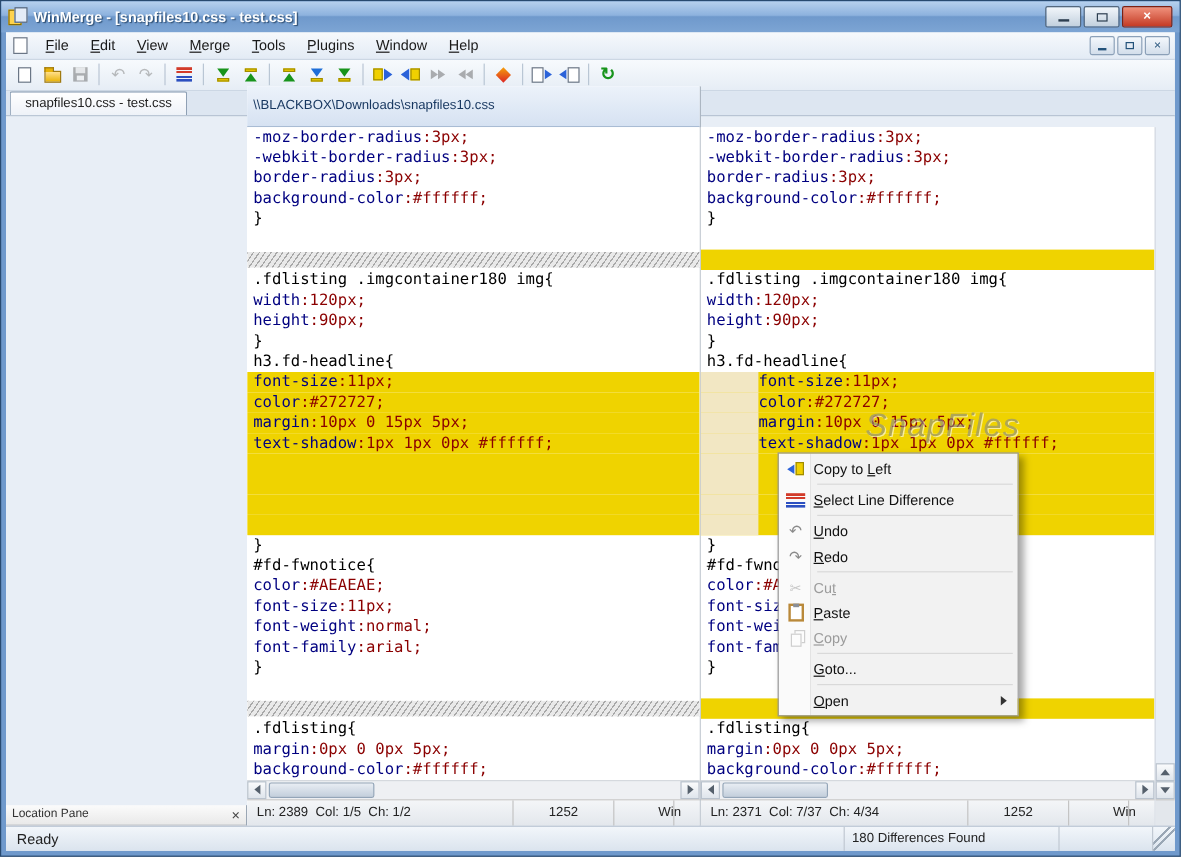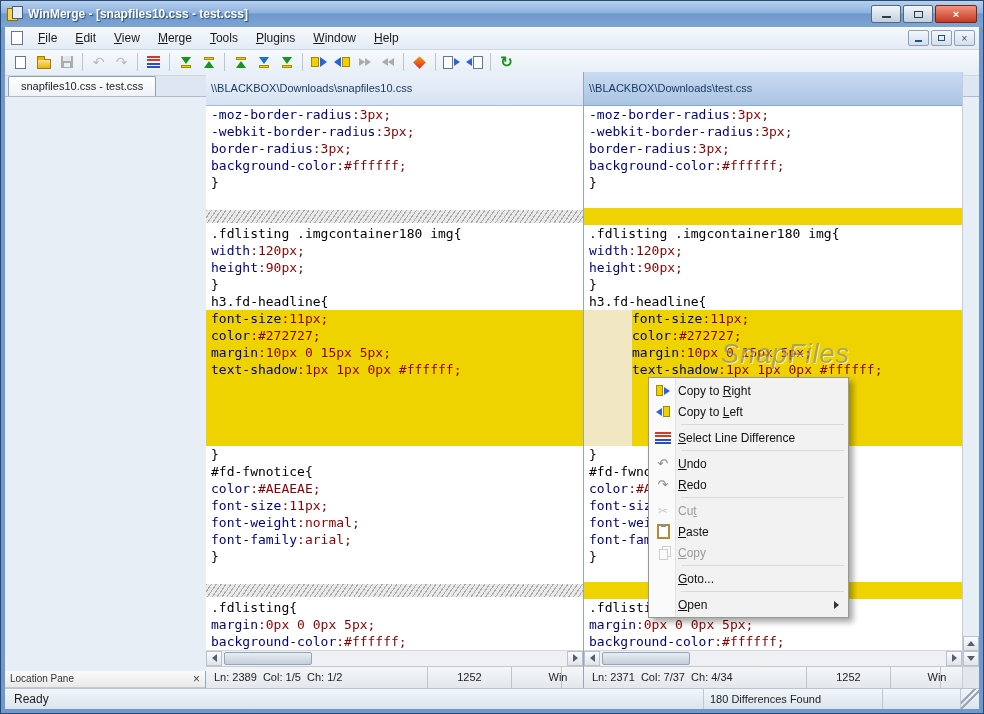--- a/index.html
+++ b/index.html
@@ -516,21 +516,20 @@
         </div>
         <div class="pane-status">
           <div class="ps-main">Ln: 2389  Col: 1/5  Ch: 1/2</div>
           <div class="ps-cell">1252</div>
           <div class="ps-cell2">Win</div>
           <div class="ps-pad"></div>
         </div>
       </div>
 
       <div class="pane rightp">
-        <div class="pane-header">\\BLACKBOX\Downloads\test.css</div>
         <div class="code">
             <div class="cl"><span class="seg-p">-moz-border-radius</span><span class="seg-v">:3px;</span></div>
             <div class="cl"><span class="seg-p">-webkit-border-radius</span><span class="seg-v">:3px;</span></div>
             <div class="cl"><span class="seg-p">border-radius</span><span class="seg-v">:3px;</span></div>
             <div class="cl"><span class="seg-p">background-color</span><span class="seg-v">:#ffffff;</span></div>
             <div class="cl"><span class="seg-t">}</span></div>
             <div class="cl"></div>
             <div class="cl bg-diff"></div>
             <div class="cl"><span class="seg-t">.fdlisting .imgcontainer180 img{</span></div>
             <div class="cl"><span class="seg-p">width</span><span class="seg-v">:120px;</span></div>
@@ -596,24 +595,20 @@
       <div class="sb-diff">180 Differences Found</div>
       <div class="sb-b"></div>
       <div class="sb-grip"></div>
     </div>
   </div>
 
   <div class="watermark">SnapFiles</div>
 
   <div class="cmenu">
       <div class="cm-item">
-        <span class="ci ci-copy-to-right"></span>
-        <span class="cm-label">Copy to <u>R</u>ight</span>
-      </div>
-      <div class="cm-item">
         <span class="ci ci-copy-to-left"></span>
         <span class="cm-label">Copy to <u>L</u>eft</span>
       </div>
       <div class="cm-sep"></div>
       <div class="cm-item">
         <span class="ci ci-select-line-difference"></span>
         <span class="cm-label"><u>S</u>elect Line Difference</span>
       </div>
       <div class="cm-sep"></div>
       <div class="cm-item">

